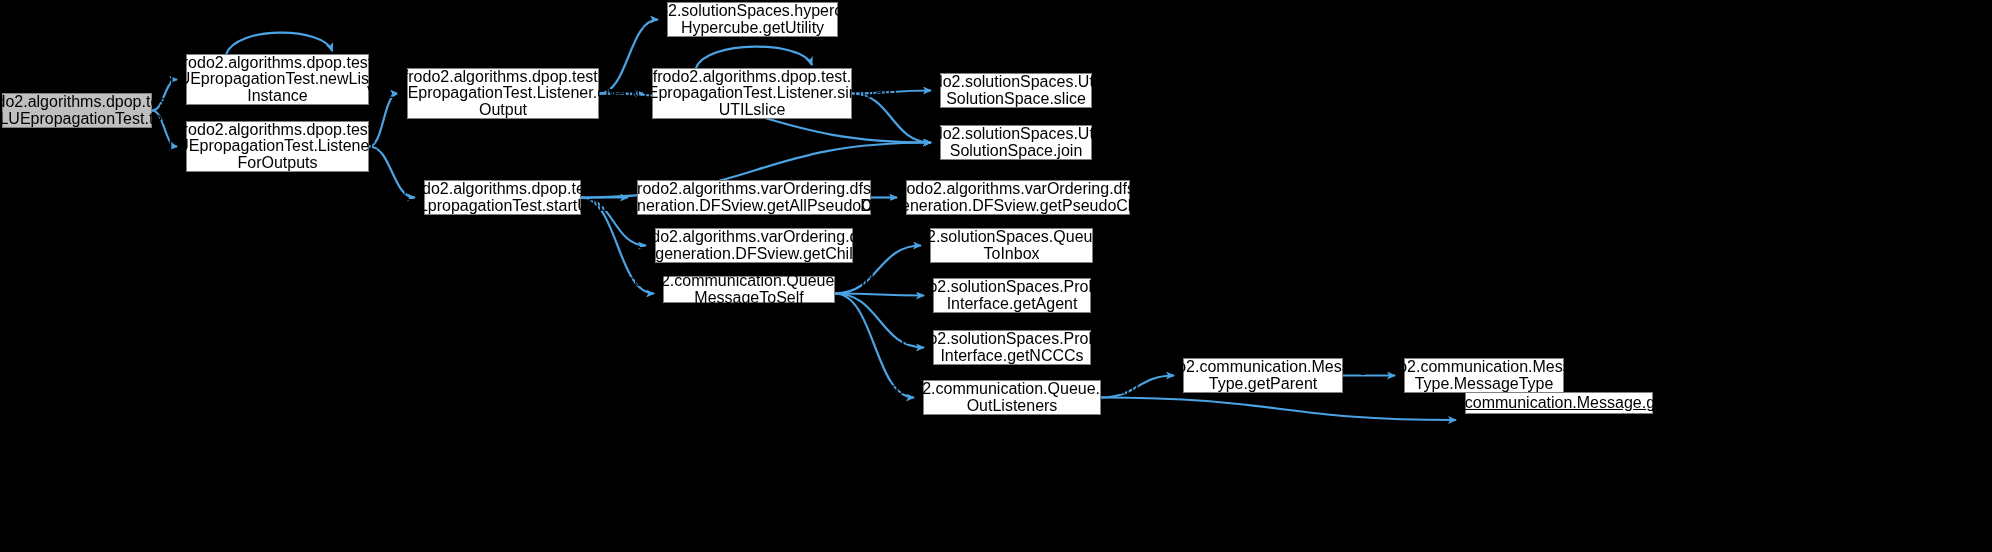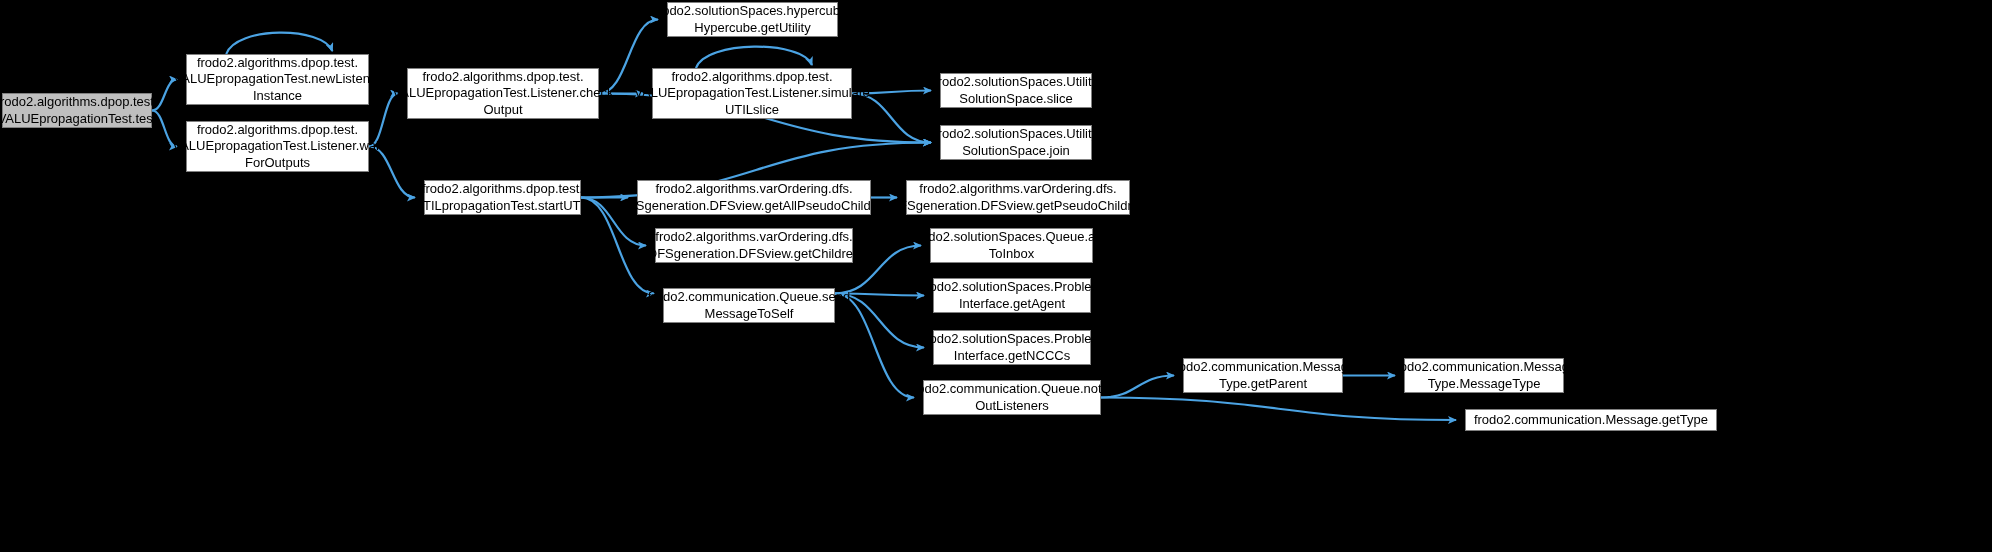--- a/index.html
+++ b/index.html
@@ -1,21 +1,21 @@
 <!DOCTYPE html>
 <html><head>
 <meta charset="utf-8">
 <style>
   html,body{margin:0;padding:0;background:#000;}
   #canvas{position:relative;width:1992px;height:552px;background:#000;
     font-family:"Liberation Sans", sans-serif;overflow:hidden;}
   #edges{position:absolute;left:0;top:0;width:1992px;height:552px;pointer-events:none;}
   .node{position:absolute;box-sizing:border-box;background:#ffffff;border:1px solid #808080;
     color:#000000;display:flex;align-items:center;justify-content:center;text-align:center;
-    font-size:13px;line-height:16.5px;padding:2px 4px;}
+    font-size:16px;line-height:16.5px;padding:2px 4px;}
   .node.root{background:#bfbfbf;border:1px solid #808080;}
   .node span{display:block;white-space:pre-line;}
 </style>
 </head>
 <body>
 
 <div id="canvas">
   <svg id="edges" viewBox="0 0 1992 552" xmlns="http://www.w3.org/2000/svg">
       <defs>
         <marker id="ah" markerWidth="9" markerHeight="8" refX="8" refY="4" orient="auto" markerUnits="userSpaceOnUse">
@@ -95,21 +95,21 @@
 DFSgeneration.DFSview.getPseudoChildren</span>
     </div>
     <div class="node" style="left: 655px; top: 228px; width: 198px; height: 35px;">
       <span>frodo2.algorithms.varOrdering.dfs.
 DFSgeneration.DFSview.getChildren</span>
     </div>
     <div class="node" style="left: 930px; top: 228px; width: 163px; height: 35px;">
       <span>frodo2.solutionSpaces.Queue.add
 ToInbox</span>
     </div>
-    <div class="node" style="left: 663px; top: 288px; width: 172px; height: 35px;">
+    <div class="node" style="left: 663px; top: 276px; width: 172px; height: 27px;">
       <span>frodo2.communication.Queue.send
 MessageToSelf</span>
     </div>
     <div class="node" style="left: 933px; top: 278px; width: 158px; height: 35px;">
       <span>frodo2.solutionSpaces.Problem
 Interface.getAgent</span>
     </div>
     <div class="node" style="left: 933px; top: 330px; width: 158px; height: 35px;">
       <span>frodo2.solutionSpaces.Problem
 Interface.getNCCCs</span>
@@ -119,16 +119,16 @@
 OutListeners</span>
     </div>
     <div class="node" style="left: 1183px; top: 358px; width: 160px; height: 35px;">
       <span>frodo2.communication.Message
 Type.getParent</span>
     </div>
     <div class="node" style="left: 1404px; top: 358px; width: 160px; height: 35px;">
       <span>frodo2.communication.Message
 Type.MessageType</span>
     </div>
-    <div class="node" style="left: 1465px; top: 409px; width: 252px; height: 22px;">
+    <div class="node" style="left: 1465px; top: 392px; width: 188px; height: 22px; text-decoration: underline;">
       <span>frodo2.communication.Message.getType</span>
     </div>
   </div>
 
 </body></html>

